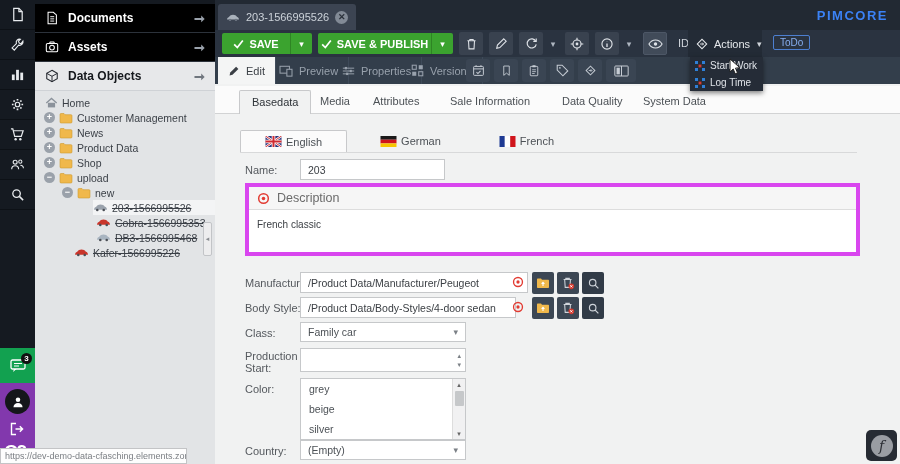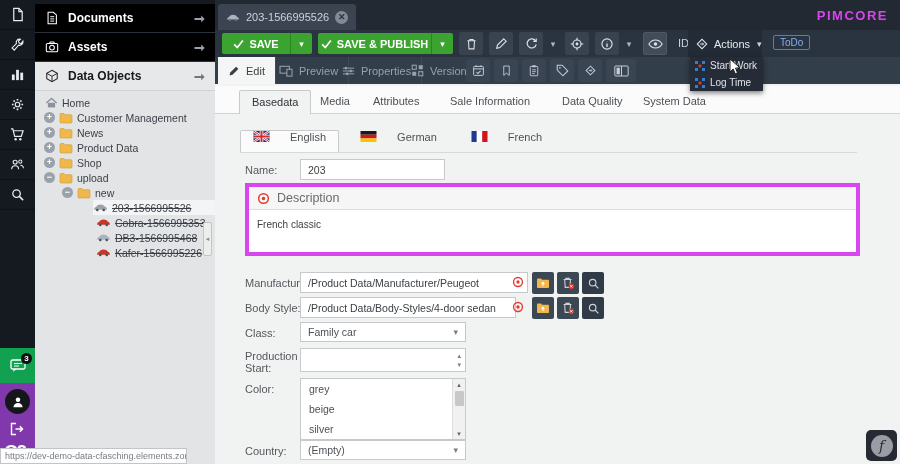--- a/index.html
+++ b/index.html
@@ -31,21 +31,21 @@
   .trow .sel-wrap.sel { background:#f3f4f5; }
   .struck { text-decoration:line-through; }
   .expander { width:11px; height:11px; border-radius:50%; background:#9aa1aa; color:#fff; font-size:9px; line-height:10px; text-align:center; font-weight:bold; flex:none; }
   .collapse-handle { position:absolute; right:3px; top:131px; width:9px; height:34px; background:#ededee; border:1px solid #c2c4c7; border-radius:2px; color:#8a8d92; font-size:7px; display:flex; align-items:center; justify-content:center; cursor:pointer; }
 
   
   .main { position:absolute; left:215px; top:0; width:685px; height:464px; background:#f1f2f2; }
   .topstrip { position:absolute; left:0; top:0; width:685px; height:30px; background:#222933; }
   .doc-tab { position:absolute; left:3px; top:4px; height:26px; background:#3c4452; border-radius:3px 3px 0 0; display:flex; align-items:center; gap:6px; padding:0 8px; color:#ccd2d9; font-size:11px; cursor:pointer; }
   .tab-close { width:13px; height:13px; border-radius:50%; background:#828a96; color:#2b313b; font-size:9px; line-height:13px; text-align:center; font-weight:bold; cursor:pointer; }
-  .logo { position:absolute; right:12px; top:8px; color:#d946ef; font-size:13px; font-weight:bold; letter-spacing:1.5px; }
+  .logo { position:absolute; right:12px; top:8px; color:#3b82f6; font-size:13px; font-weight:bold; letter-spacing:1.5px; }
 
   .toolbar1 { position:absolute; left:0; top:30px; width:685px; height:27px; background:#2a3340; }
   .btn-green { position:absolute; top:3px; height:21px; background:#3ba32f; color:#fff; font-weight:bold; font-size:11px; display:flex; align-items:center; justify-content:center; gap:5px; border-radius:2px 0 0 2px; cursor:pointer; }
   .btn-green-caret { position:absolute; top:3px; height:21px; width:22px; background:#3ba32f; border-left:1px solid #2e8424; border-radius:0 2px 2px 0; display:flex; align-items:center; justify-content:center; cursor:pointer; }
   .ib { position:absolute; top:2px; width:24px; height:23px; background:#39424f; border-radius:2px; display:flex; align-items:center; justify-content:center; cursor:pointer; }
   .ib.small { width:16px; background:transparent; }
   .ib.boxed { background:#414b59; border:1px solid #4d5766; }
   .tb-text { position:absolute; top:7px; color:#cfd4da; font-size:11px; }
   .actions-btn { position:absolute; left:473px; top:0; width:74px; height:27px; background:#232b36; display:flex; align-items:center; gap:5px; padding:0 7px; color:#e6e9ec; font-size:11px; cursor:pointer; }
   .todo { position:absolute; left:558px; top:5px; border:1px solid #4d7fd0; color:#86aef0; font-size:10px; padding:1px 6px; border-radius:2px; cursor:pointer; }
@@ -58,21 +58,21 @@
   .menu { position:absolute; left:475px; top:57px; width:73px; background:#252c37; box-shadow:0 2px 5px rgba(0,0,0,.5); z-index:40; }
   .menu-item { height:17px; display:flex; align-items:center; gap:5px; padding:0 5px; color:#dfe3e8; font-size:10px; cursor:pointer; white-space:nowrap; }
 
   
   .content { position:absolute; left:0; top:84px; width:685px; height:380px; background:#f1f2f2; }
   .tabstrip { position:absolute; left:0; top:2px; width:685px; height:28px; background:#fbfbfb; border-bottom:1px solid #d2d3d4; }
   .ctab { position:absolute; top:4px; height:24px; line-height:22px; padding:0 12px; color:#4c5156; font-size:11px; cursor:pointer; }
   .ctab.active { background:#f1f2f2; border:1px solid #c8c9cb; border-bottom:none; border-radius:2px 2px 0 0; color:#2e3338; }
 
   .lang-tabs { position:absolute; left:25px; top:46px; height:22px; display:flex; }
-  .ltab { height:22px; display:flex; gap:20px; padding:0 12px; color:#4c5156; font-size:11px; cursor:pointer; border:1px solid transparent; }
+  .ltab { height:22px; display:flex; align-items:center; gap:4px; padding:0 24px; color:#4c5156; font-size:11px; cursor:pointer; border:1px solid transparent; }
   .ltab.active { background:#fbfbfb; border:1px solid #c8c9cb; border-bottom:none; border-radius:2px 2px 0 0; }
   .lang-rule { position:absolute; left:25px; top:68px; width:617px; border-bottom:1px solid #d8d9da; }
 
   .flabel { position:absolute; color:#55595e; font-size:11px; width:54px; line-height:12px; }
   .tinput { position:absolute; height:21px; border:1px solid #c6c8ca; background:#fff; font-size:10.5px; color:#3c4045; padding:0 18px 0 7px; font-family:"Liberation Sans",sans-serif; }
   .bullseye-in { position:absolute; }
   .relbtn { position:absolute; width:22px; height:22px; background:#3c4754; border-radius:2px; display:flex; align-items:center; justify-content:center; cursor:pointer; }
   .select { position:absolute; height:20px; background:#fff; border:1px solid #c6c8ca; display:flex; align-items:center; padding:0 7px; font-size:10.5px; color:#4c5156; cursor:pointer; }
   .select .sel-caret { margin-left:auto; color:#7b8086; font-size:9px; }
   .spinner { position:absolute; height:24px; background:#fff; border:1px solid #c6c8ca; }
@@ -306,21 +306,21 @@
     <div class="trow" style="padding-left:61px">
       <span>
           <svg width="15" height="9" viewBox="0 0 14 8">
             <path d="M1 6c0-1.1.8-2.2 2-2.6C4 2 5.2 1.3 7 1.3s3.2.7 4.1 2.1c1.2.3 1.9 1.3 1.9 2.6z" fill="#a8b4c0"></path>
             <circle cx="4" cy="6.4" r="1.2" fill="#4a4e55"></circle>
             <circle cx="10" cy="6.4" r="1.2" fill="#4a4e55"></circle>
           </svg>
         </span>
       <span class="struck">DB3-1566995468</span>
     </div>
-    <div class="trow" style="padding-left:61px">
+    <div class="trow" style="padding-left:39px">
       <span>
           <svg width="15" height="9" viewBox="0 0 14 8">
             <path d="M1 6c0-1.1.8-2.2 2-2.6C4 2 5.2 1.3 7 1.3s3.2.7 4.1 2.1c1.2.3 1.9 1.3 1.9 2.6z" fill="#c9352b"></path>
             <circle cx="4" cy="6.4" r="1.2" fill="#4a4e55"></circle>
             <circle cx="10" cy="6.4" r="1.2" fill="#4a4e55"></circle>
           </svg>
         </span>
       <span class="struck">Kafer-1566995226</span>
     </div>
     <div class="collapse-handle">◂</div>

